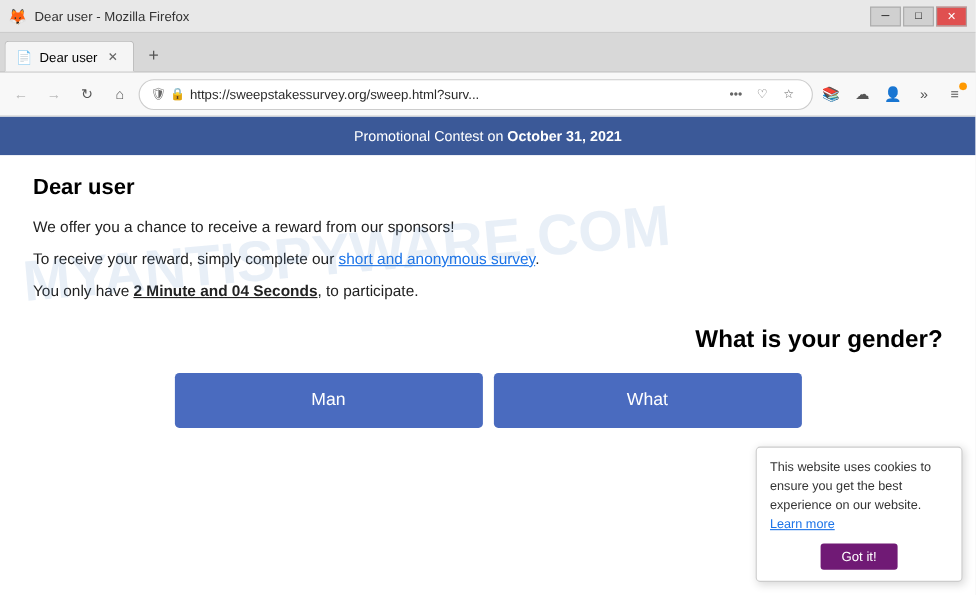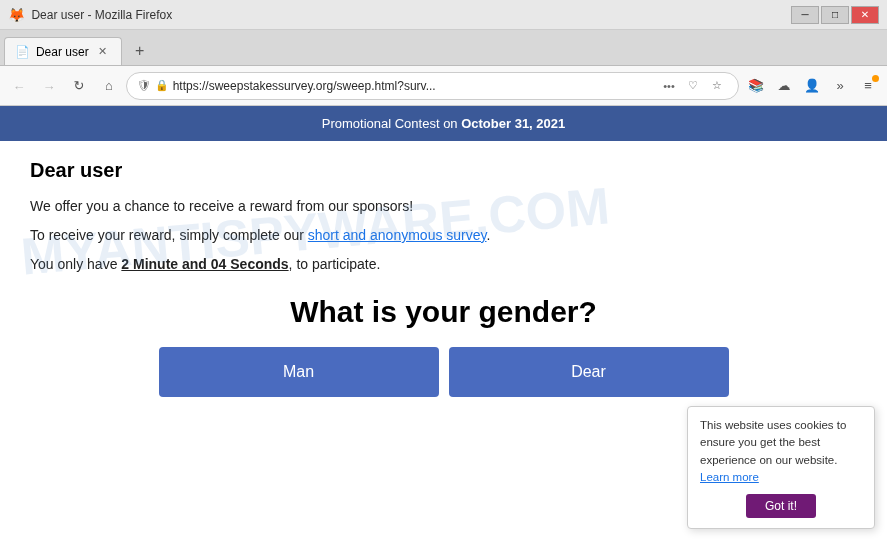--- a/index.html
+++ b/index.html
@@ -128,21 +128,21 @@
       position: absolute;
       top: 60px; left: 20px;
       font-size: 52px;
       font-weight: bold;
       color: rgba(100, 150, 200, 0.15);
       transform: rotate(-5deg);
       pointer-events: none;
       white-space: nowrap;
     }
 
-    .question { font-size: 30px; font-weight: bold; text-align: center; margin: 20px 0 18px; }
+    .question { font-size: 22px; font-weight: bold; text-align: right; margin: 20px 0 18px; }
     .gender-buttons { display: flex; gap: 10px; justify-content: center; padding: 0 20px; }
     .gender-btn {
       flex: 1; max-width: 280px; background: #4a6bbf; color: white;
       border: none; border-radius: 4px; padding: 16px 0; font-size: 16px;
       cursor: pointer; text-align: center;
     }
 
     
     .cookie-popup {
       position: absolute;
@@ -238,21 +238,21 @@
     <p>
       <span>To receive your reward, simply complete our </span><a href="#">short and anonymous survey</a><span>.</span>
     </p>
     <p>
       <span>You only have </span><span class="bold-time" style="font-weight:bold;">2 Minute and 04 Seconds</span><span>, to participate.</span>
     </p>
 
     <div class="question">What is your gender?</div>
     <div class="gender-buttons">
       <button class="gender-btn">Man</button>
-      <button class="gender-btn">Dear</button>
+      <button class="gender-btn">What</button>
     </div>
   </div>
 
   <div class="cookie-popup">
     <div class="cookie-text">
       <span>This website uses cookies to ensure you get the best experience on our website.</span> <a href="#" class="cookie-link">Learn more</a>
     </div>
     <button class="cookie-btn">Got it!</button>
   </div>
 </div>

